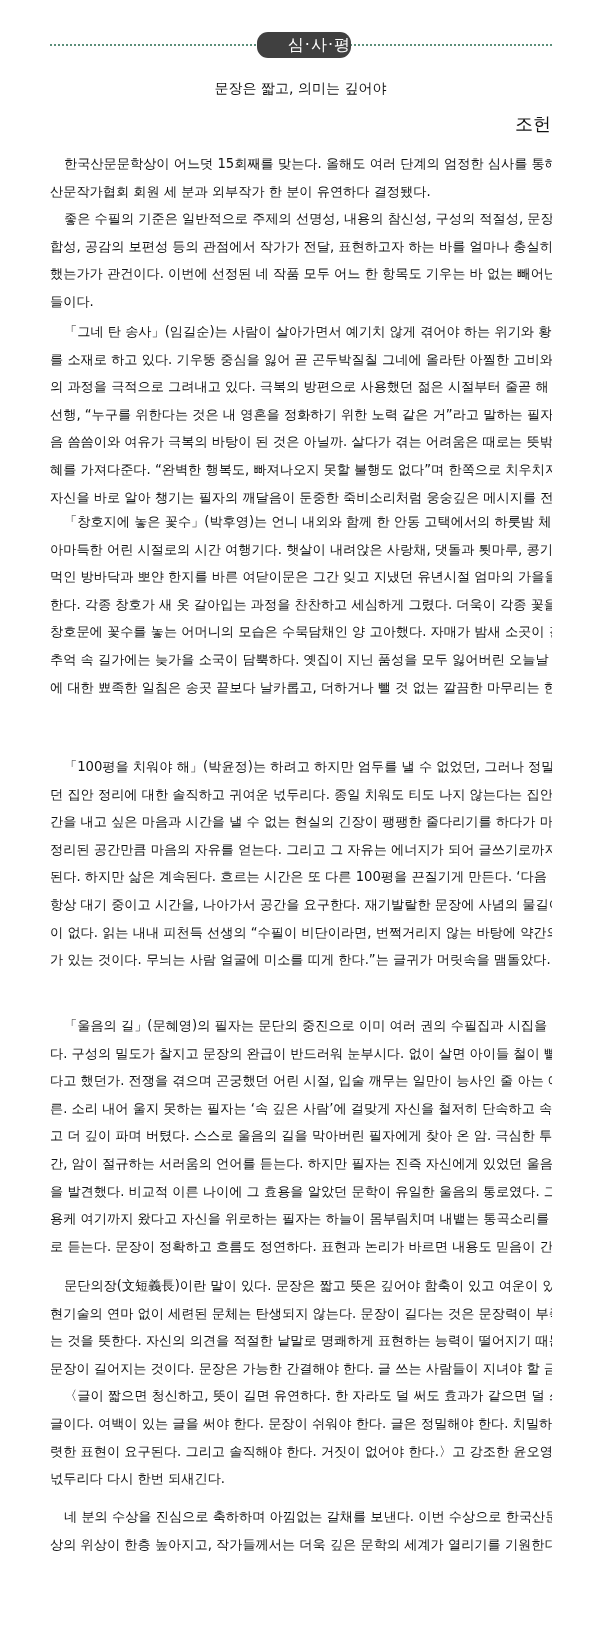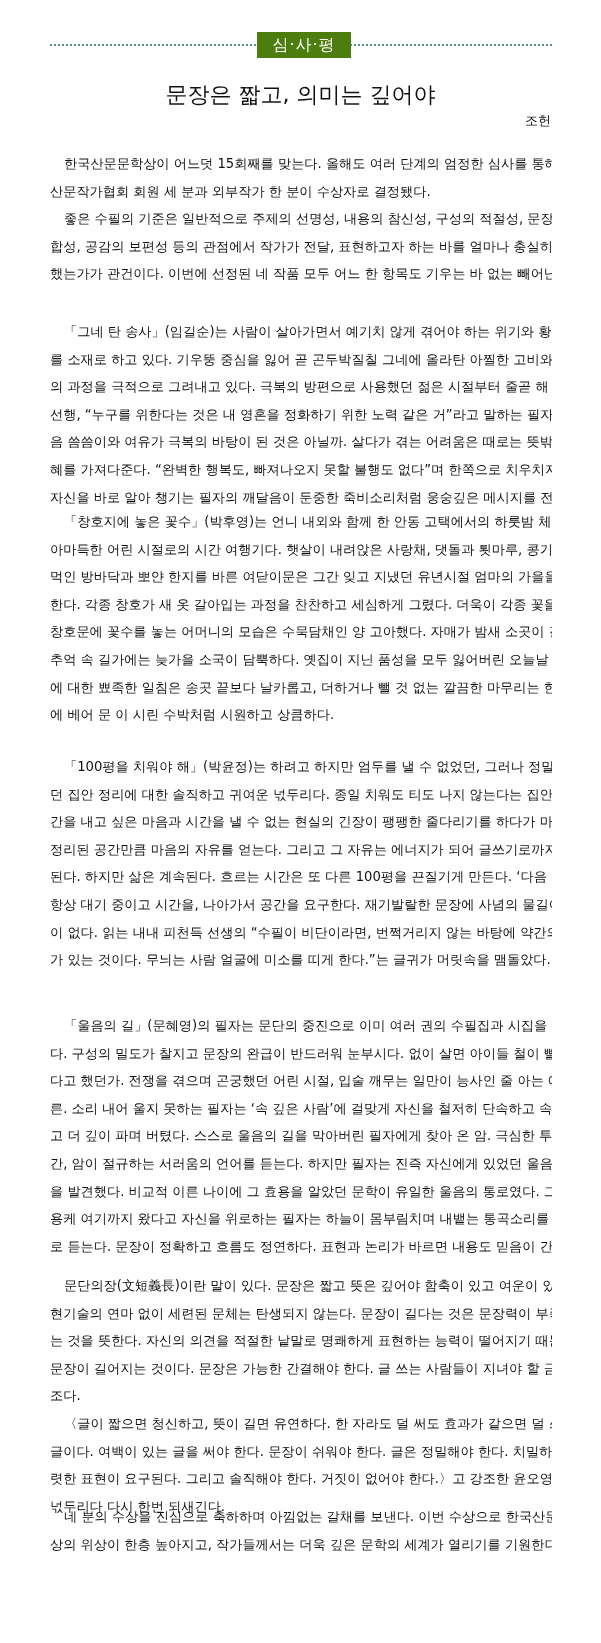--- a/index.html
+++ b/index.html
@@ -2,68 +2,68 @@
 <html><head>
   <meta charset="utf-8">
   <style>
     html, body { margin: 0; padding: 0; background: #ffffff; }
     body { width: 601px; height: 1643px; position: relative; overflow: hidden;
            font-family: "DejaVu Sans", "Liberation Sans", sans-serif; color: #1a1a1a; }
     .header { position: absolute; top: 30px; left: 50px; width: 502px; height: 30px; }
     .header .rule { position: absolute; top: 14px; left: 0; width: 502px; height: 0;
                     border-top: 2px dotted #5b8f7a; }
     .header .badge { position: absolute; left: 207px; top: 2px; width: 94px; height: 26px;
-                     background: #4d7c0f; border-radius: 0; color: #fff; font-size: 16px;
-                     line-height: 26px; text-align: center; letter-spacing: 1px; }
+                     background: #404040; border-radius: 11px; color: #fff; font-size: 16px;
+                     line-height: 26px; text-align: right; letter-spacing: 1px; }
     .title { position: absolute; top: 80px; left: 0; width: 601px; text-align: center;
-             font-size: 22px; font-weight: normal; color: #111; }
-    .author { position: absolute; top: 112px; right: 50px; font-size: 13px; color: #111; }
+             font-size: 14px; font-weight: normal; color: #111; }
+    .author { position: absolute; top: 112px; right: 50px; font-size: 18px; color: #111; }
     .body { position: absolute; left: 50px; width: 502px; font-size: 13.2px; color: #111; }
     .line { height: 27.6px; line-height: 27.6px; white-space: nowrap; overflow: hidden;
             text-align: justify; text-align-last: justify; }
     .line.last { text-align-last: left; }
     .line.indent { padding-left: 14px; }
   </style>
 </head>
 <body>
 
 <div class="header">
   <div class="rule"></div>
   <div class="badge">심·사·평</div>
 </div>
 
 <h1 class="title" style="margin:0;">문장은 짧고, 의미는 깊어야</h1>
 <div class="author">조헌</div>
 
 <div id="article-body">
     <div class="body" style="top: 150px;">
       <div class="line indent">한국산문문학상이 어느덧 15회째를 맞는다. 올해도 여러 단계의 엄정한 심사를 통해 한국</div>
-      <div class="line last">산문작가협회 회원 세 분과 외부작가 한 분이 수상자로 결정됐다.</div>
+      <div class="line last">산문작가협회 회원 세 분과 외부작가 한 분이 유연하다 결정됐다.</div>
       <div class="line indent">좋은 수필의 기준은 일반적으로 주제의 선명성, 내용의 참신성, 구성의 적절성, 문장의 적</div>
       <div class="line">합성, 공감의 보편성 등의 관점에서 작가가 전달, 표현하고자 하는 바를 얼마나 충실히 구현</div>
       <div class="line">했는가가 관건이다. 이번에 선정된 네 작품 모두 어느 한 항목도 기우는 바 없는 빼어난 작품</div>
+      <div class="line last">들이다.</div>
     </div>
     <div class="body" style="top: 318px;">
       <div class="line indent">「그네 탄 송사」(임길순)는 사람이 살아가면서 예기치 않게 겪어야 하는 위기와 황당한 송사</div>
       <div class="line">를 소재로 하고 있다. 기우뚱 중심을 잃어 곧 곤두박질칠 그네에 올라탄 아찔한 고비와 극복</div>
       <div class="line">의 과정을 극적으로 그려내고 있다. 극복의 방편으로 사용했던 젊은 시절부터 줄곧 해 왔던</div>
       <div class="line">선행, “누구를 위한다는 것은 내 영혼을 정화하기 위한 노력 같은 거”라고 말하는 필자의 마</div>
       <div class="line">음 씀씀이와 여유가 극복의 바탕이 된 것은 아닐까. 살다가 겪는 어려움은 때로는 뜻밖의 지</div>
       <div class="line">혜를 가져다준다. “완벽한 행복도, 빠져나오지 못할 불행도 없다”며 한쪽으로 치우치지 않고</div>
       <div class="line last">자신을 바로 알아 챙기는 필자의 깨달음이 둔중한 죽비소리처럼 웅숭깊은 메시지를 전한다.</div>
     </div>
     <div class="body" style="top: 508px;">
       <div class="line indent">「창호지에 놓은 꽃수」(박후영)는 언니 내외와 함께 한 안동 고택에서의 하룻밤 체험기이자,</div>
       <div class="line">아마득한 어린 시절로의 시간 여행기다. 햇살이 내려앉은 사랑채, 댓돌과 툇마루, 콩기름을</div>
       <div class="line">먹인 방바닥과 뽀얀 한지를 바른 여닫이문은 그간 잊고 지냈던 유년시절 엄마의 가을을 소환</div>
       <div class="line">한다. 각종 창호가 새 옷 갈아입는 과정을 찬찬하고 세심하게 그렸다. 더욱이 각종 꽃을 따서</div>
       <div class="line">창호문에 꽃수를 놓는 어머니의 모습은 수묵담채인 양 고아했다. 자매가 밤새 소곳이 걸었던</div>
       <div class="line">추억 속 길가에는 늦가을 소국이 담뿍하다. 옛집이 지닌 품성을 모두 잃어버린 오늘날 주거</div>
       <div class="line">에 대한 뾰족한 일침은 송곳 끝보다 날카롭고, 더하거나 뺄 것 없는 깔끔한 마무리는 한여름</div>
-      <div class="line last">에 베어 문 이 시린 수박처럼 시원하고 상큼하다.</div>
     </div>
     <div class="body" style="top: 753px;">
       <div class="line indent">「100평을 치워야 해」(박윤정)는 하려고 하지만 엄두를 낼 수 없었던, 그러나 정말 하고 싶었</div>
       <div class="line">던 집안 정리에 대한 솔직하고 귀여운 넋두리다. 종일 치워도 티도 나지 않는다는 집안일. 시</div>
       <div class="line">간을 내고 싶은 마음과 시간을 낼 수 없는 현실의 긴장이 팽팽한 줄다리기를 하다가 마침내</div>
       <div class="line">정리된 공간만큼 마음의 자유를 얻는다. 그리고 그 자유는 에너지가 되어 글쓰기로까지 확산</div>
       <div class="line">된다. 하지만 삶은 계속된다. 흐르는 시간은 또 다른 100평을 끈질기게 만든다. ‘다음 일’은</div>
       <div class="line">항상 대기 중이고 시간을, 나아가서 공간을 요구한다. 재기발랄한 문장에 사념의 물길이 막힘</div>
       <div class="line">이 없다. 읽는 내내 피천득 선생의 “수필이 비단이라면, 번쩍거리지 않는 바탕에 약간의 무늬</div>
       <div class="line">가 있는 것이다. 무늬는 사람 얼굴에 미소를 띠게 한다.”는 글귀가 머릿속을 맴돌았다. 툭툭</div>
@@ -77,21 +77,20 @@
       <div class="line">간, 암이 절규하는 서러움의 언어를 듣는다. 하지만 필자는 진즉 자신에게 있었던 울음의 길</div>
       <div class="line">을 발견했다. 비교적 이른 나이에 그 효용을 알았던 문학이 유일한 울음의 통로였다. 그 덕에</div>
       <div class="line">용케 여기까지 왔다고 자신을 위로하는 필자는 하늘이 몸부림치며 내뱉는 통곡소리를 온몸으</div>
       <div class="line last">로 듣는다. 문장이 정확하고 흐름도 정연하다. 표현과 논리가 바르면 내용도 믿음이 간다.</div>
     </div>
     <div class="body" style="top: 1272px;">
       <div class="line indent">문단의장(文短義長)이란 말이 있다. 문장은 짧고 뜻은 깊어야 함축이 있고 여운이 있다. 표</div>
       <div class="line">현기술의 연마 없이 세련된 문체는 탄생되지 않는다. 문장이 길다는 것은 문장력이 부족하다</div>
       <div class="line">는 것을 뜻한다. 자신의 의견을 적절한 낱말로 명쾌하게 표현하는 능력이 떨어지기 때문에</div>
       <div class="line">문장이 길어지는 것이다. 문장은 가능한 간결해야 한다. 글 쓰는 사람들이 지녀야 할 금과옥</div>
-      <div class="line last">조다.</div>
       <div class="line indent">〈글이 짧으면 청신하고, 뜻이 길면 유연하다. 한 자라도 덜 써도 효과가 같으면 덜 쓰는 게</div>
       <div class="line">글이다. 여백이 있는 글을 써야 한다. 문장이 쉬워야 한다. 글은 정밀해야 한다. 치밀하고 뚜</div>
       <div class="line">렷한 표현이 요구된다. 그리고 솔직해야 한다. 거짓이 없어야 한다.〉고 강조한 윤오영 선생의</div>
       <div class="line last">넋두리다 다시 한번 되새긴다.</div>
     </div>
     <div class="body" style="top: 1503px;">
       <div class="line indent">네 분의 수상을 진심으로 축하하며 아낌없는 갈채를 보낸다. 이번 수상으로 한국산문문학</div>
       <div class="line last">상의 위상이 한층 높아지고, 작가들께서는 더욱 깊은 문학의 세계가 열리기를 기원한다.</div>
     </div>
   </div>

